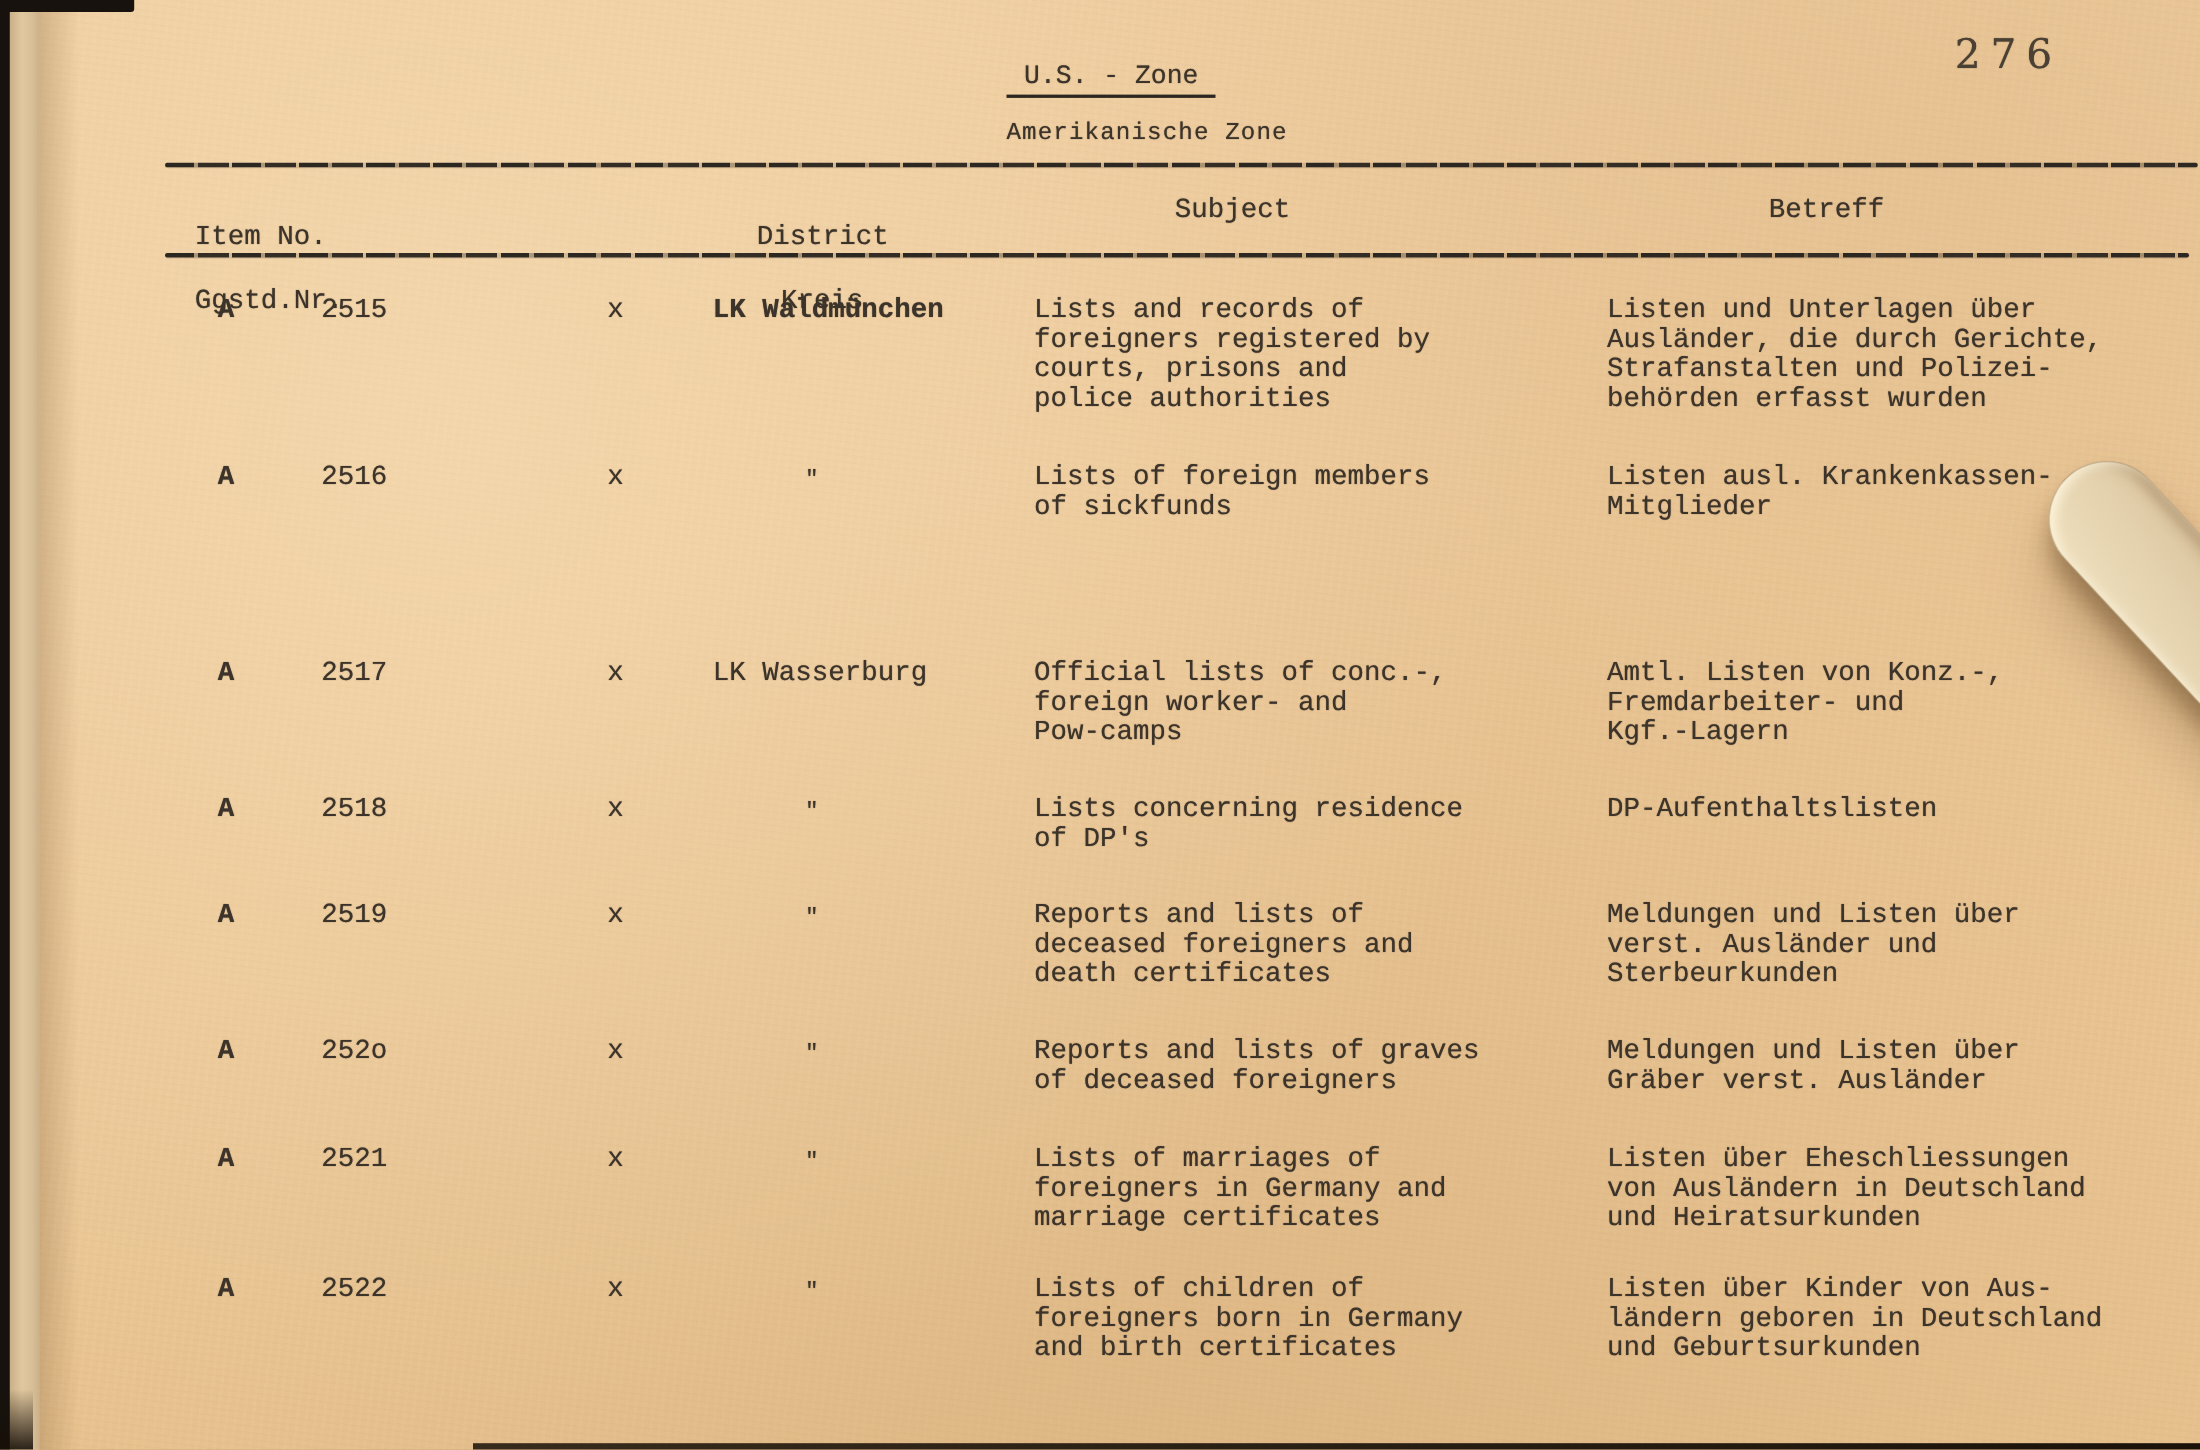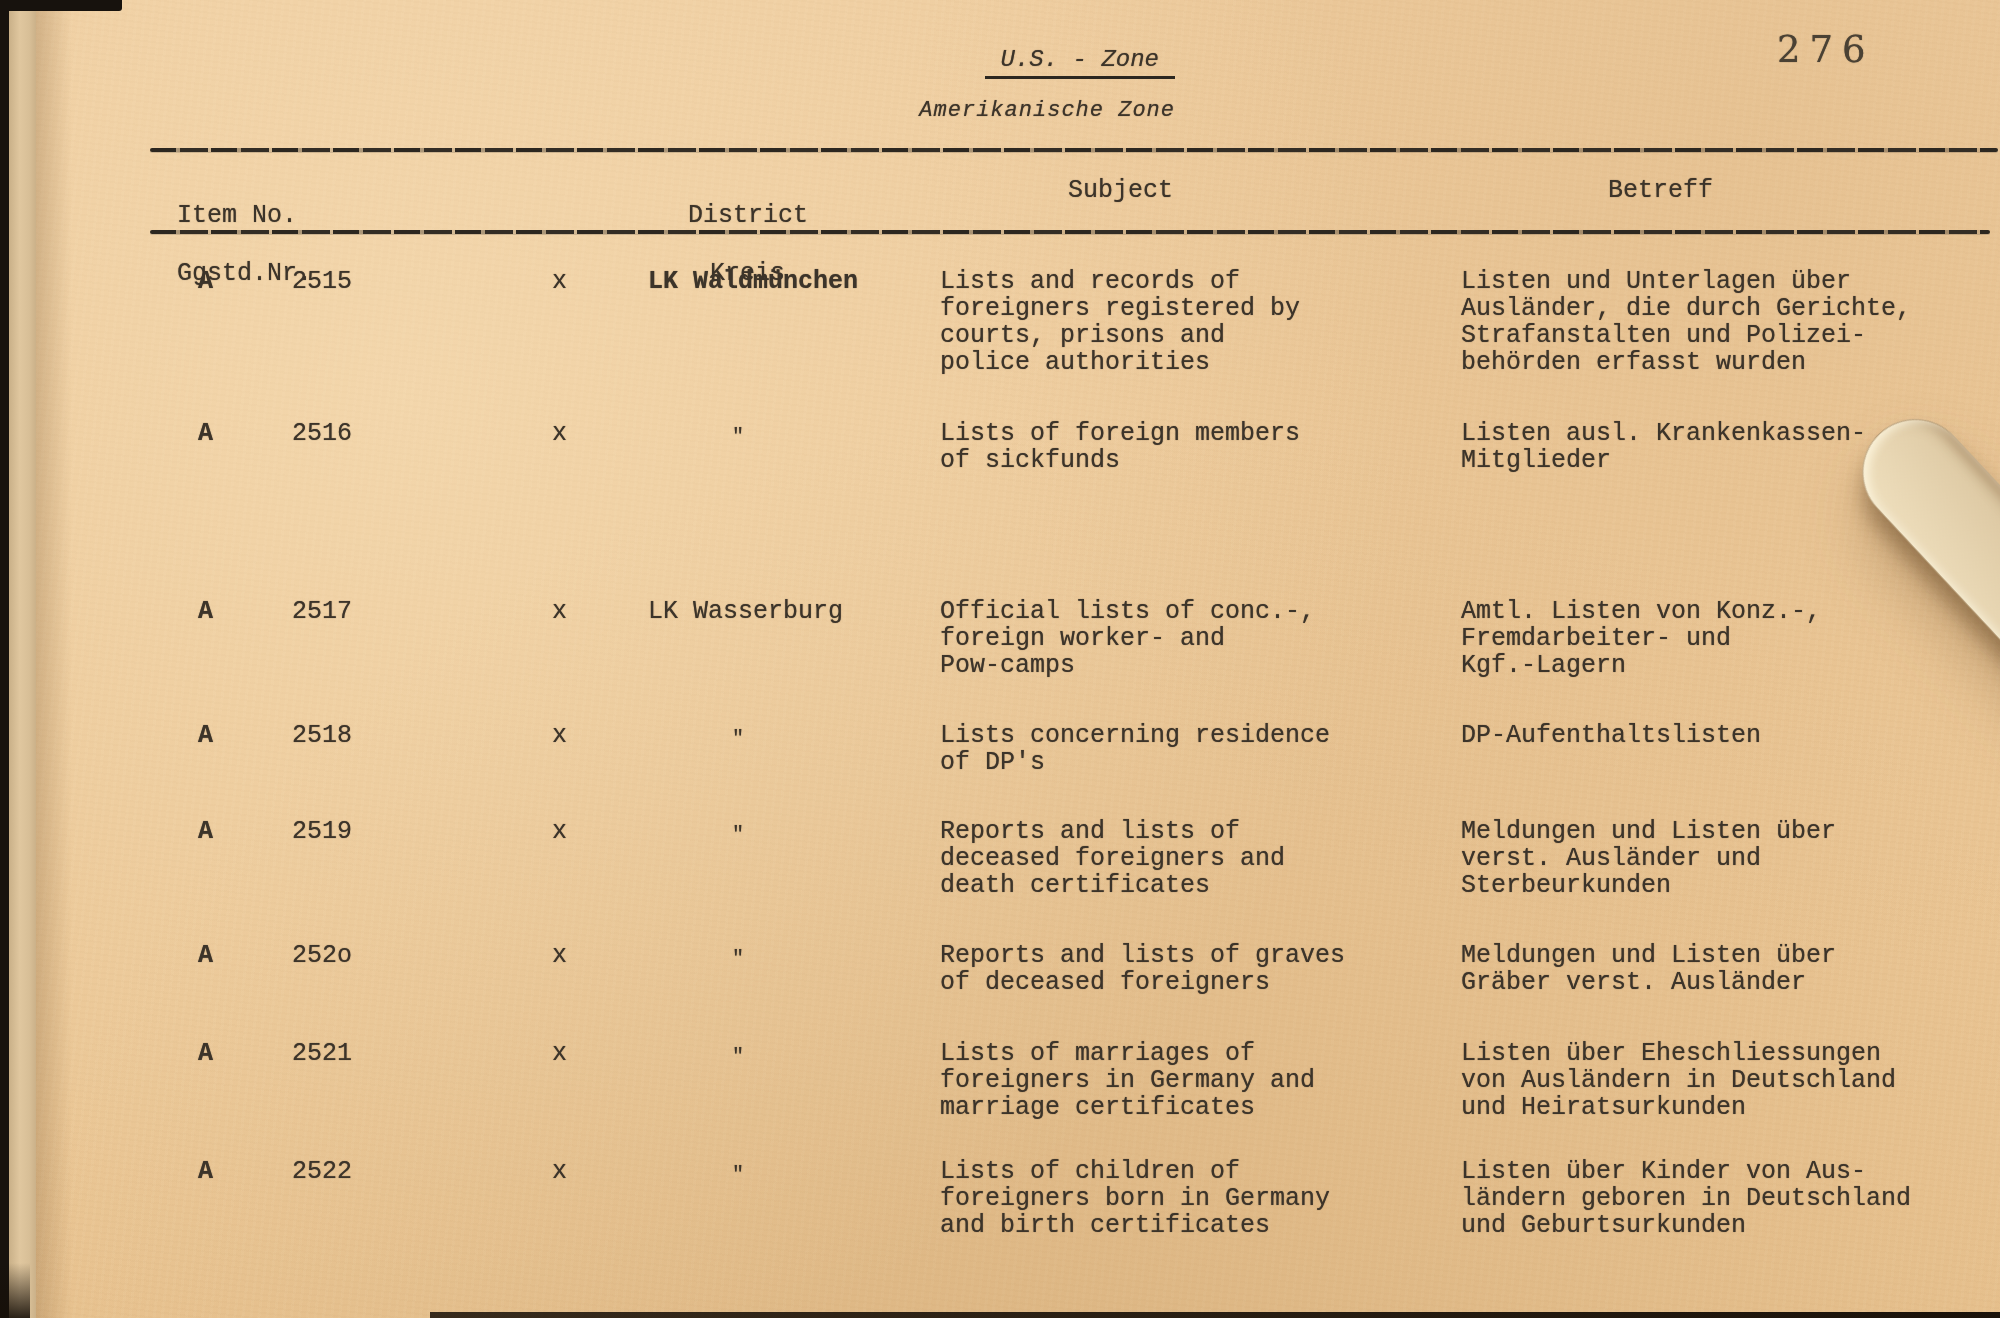--- a/index.html
+++ b/index.html
@@ -39,21 +39,21 @@
 
   
   .page-number{
     position:absolute;left:1777px;top:28px;
     font-family:"DejaVu Serif","Liberation Serif",serif;
     font-size:37px;letter-spacing:9px;color:#4a4134;
     text-shadow:0 0 1px rgba(70,60,45,.8);
   }
 
   
-  .title{position:absolute;left:915px;top:46px;width:260px;text-align:right;font-style:italic;}
+  .title{position:absolute;left:915px;top:56px;width:260px;text-align:left;}
   .title .t1{display:inline-block;font-size:24px;line-height:27px;
     border-bottom:3px solid var(--rule);padding:0 16px 3px;}
   .title .t2{font-size:22px;line-height:26px;margin-top:19px;letter-spacing:1px;}
 
   
   .rule{position:absolute;height:4px;border-radius:2px;
     background-image:repeating-linear-gradient(90deg,
       #2c2720 0 26px, rgba(44,39,32,.35) 26px 30px,
       #332d25 30px 58px, rgba(44,39,32,.15) 58px 61px);
     box-shadow:0 1px 0 rgba(44,39,32,.18);}

